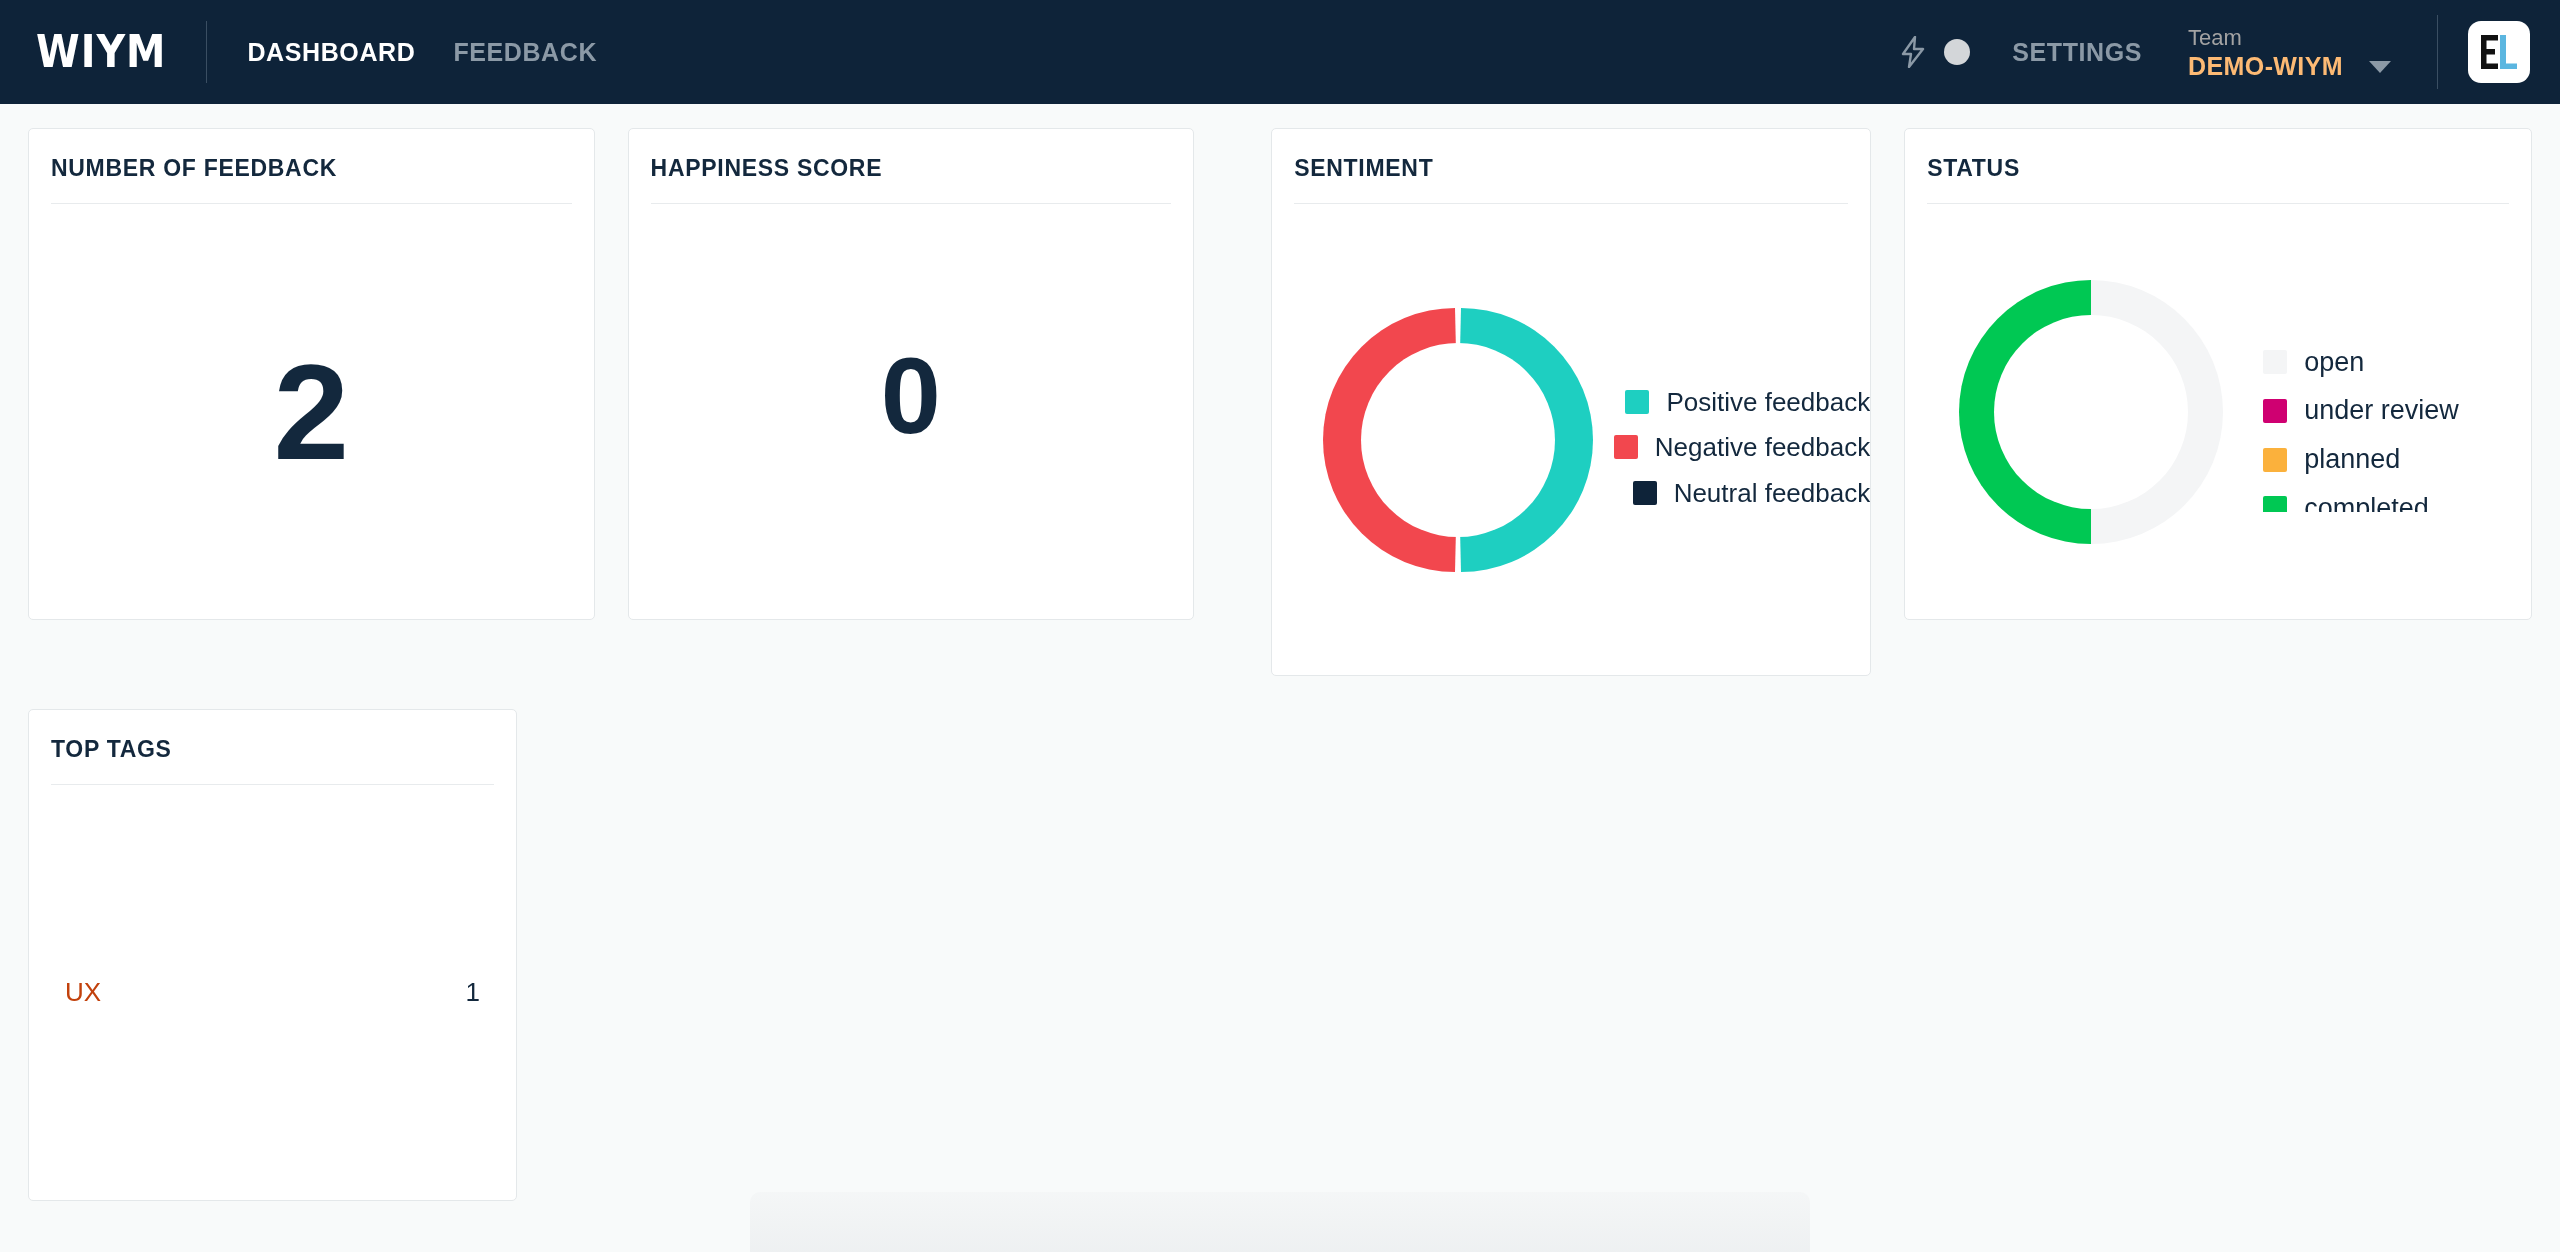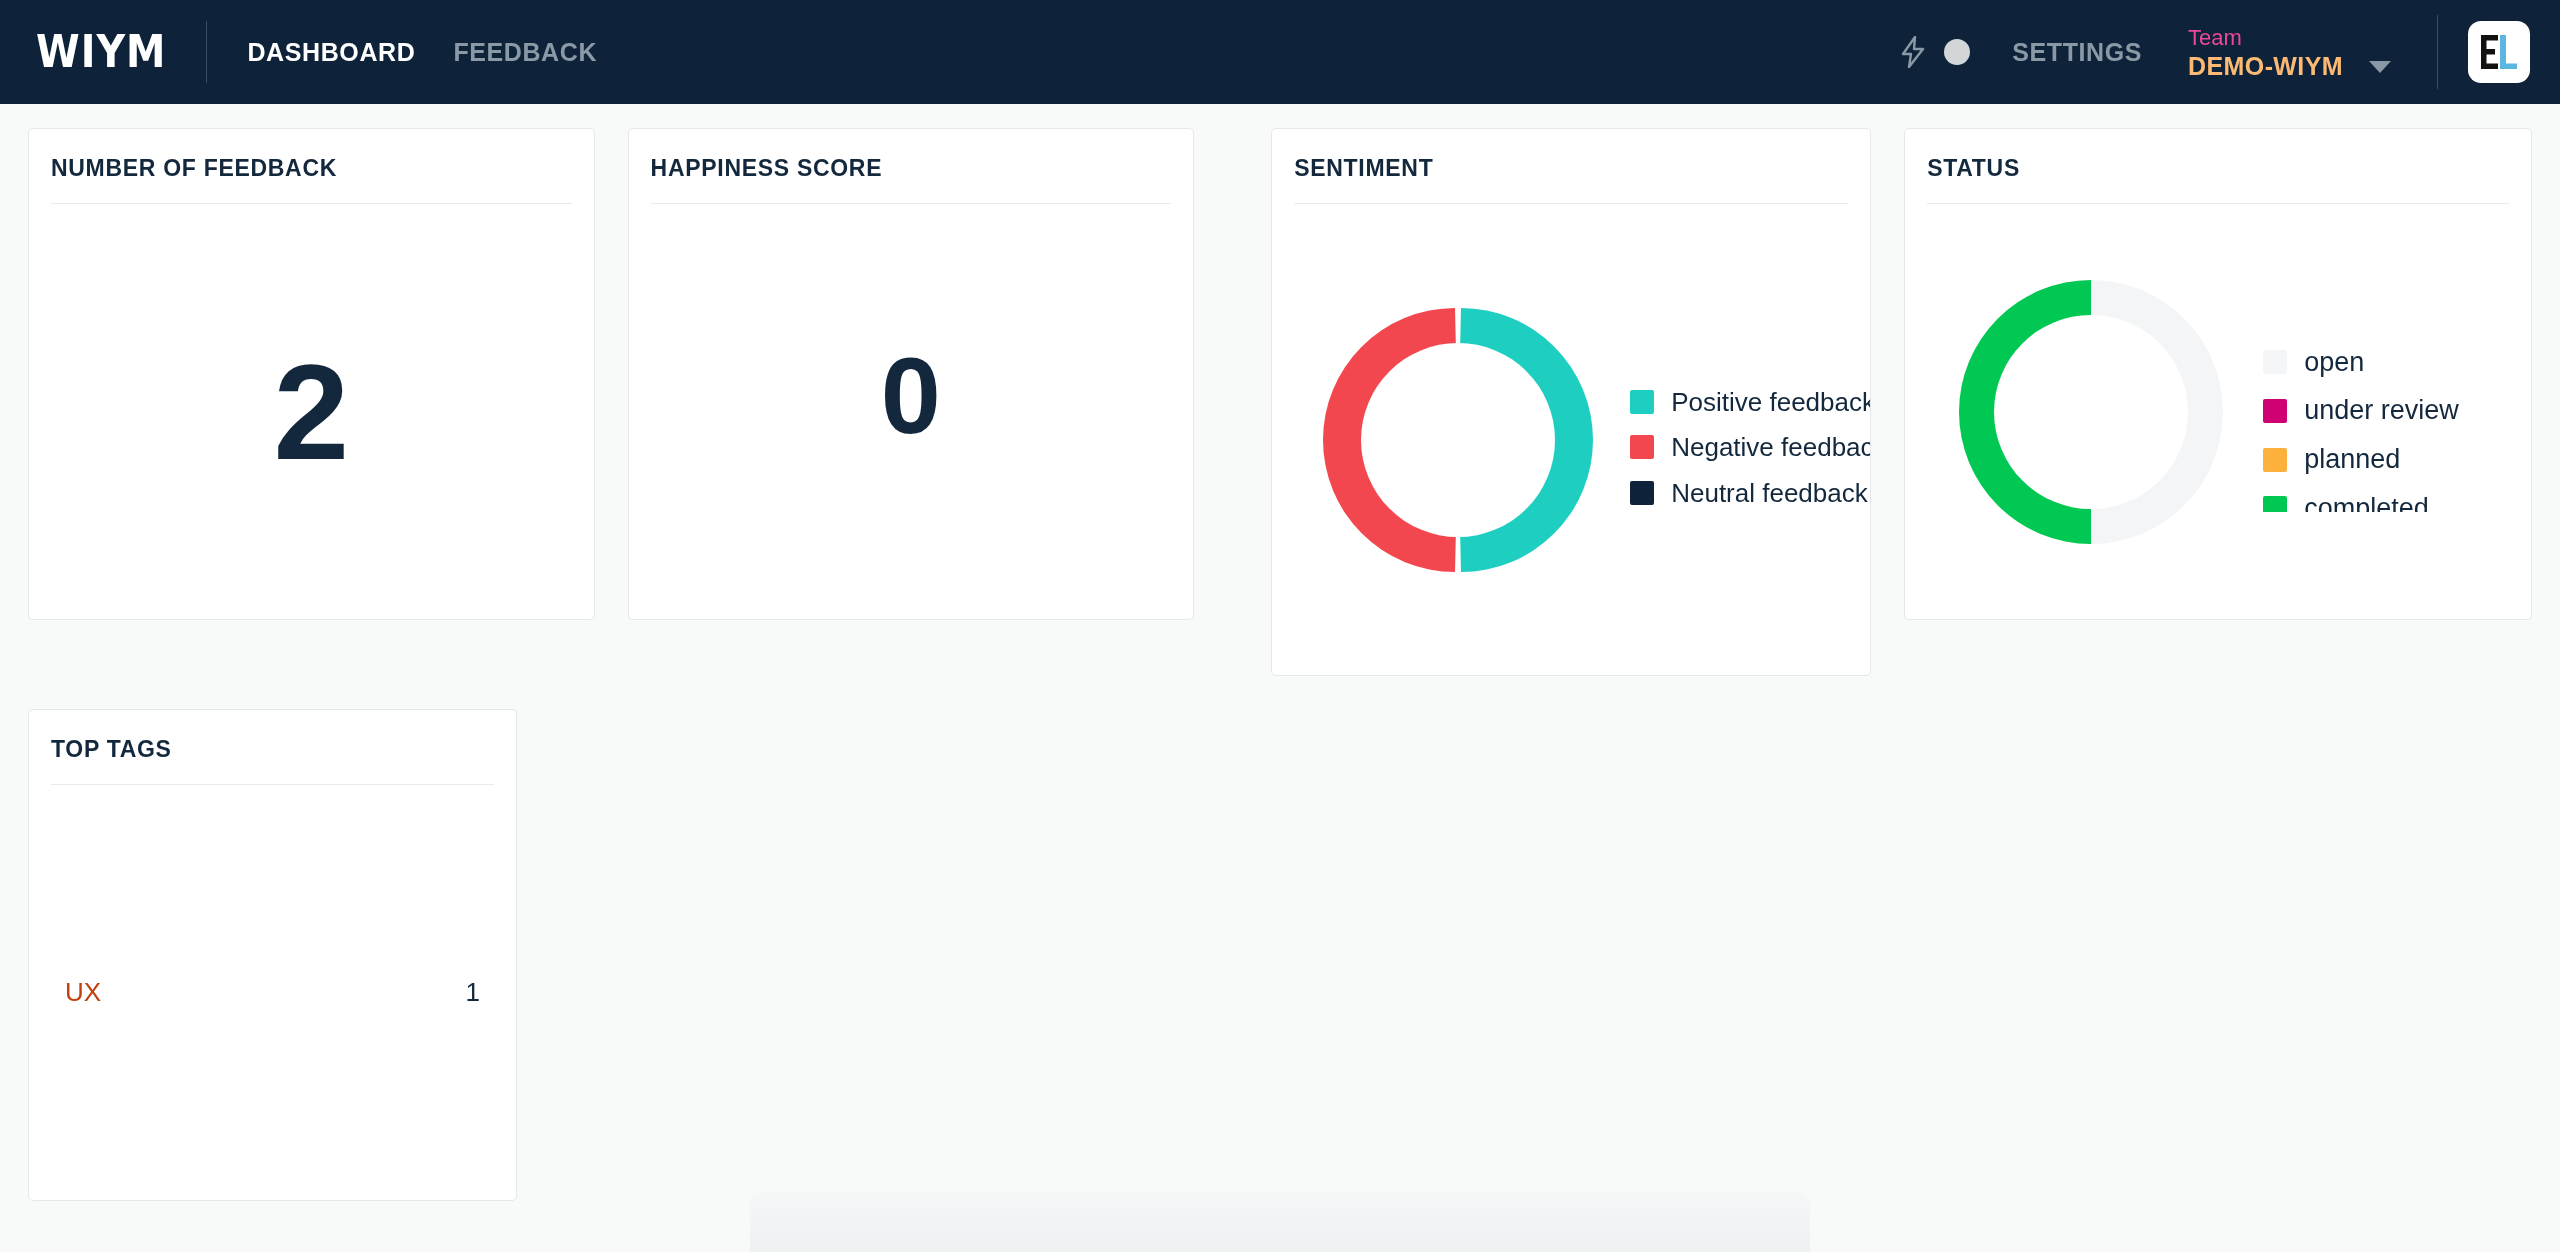--- a/index.html
+++ b/index.html
@@ -95,21 +95,21 @@
 
   .team-block {
     display: flex;
     flex-direction: column;
     justify-content: center;
     cursor: pointer;
     margin-right: 46px;
   }
   .team-label {
     font-size: 22px;
-    color: #ec4899;
+    color: #a3a3a3;
     line-height: 1.35;
     font-weight: 400;
   }
   .team-row {
     display: flex;
     align-items: center;
     gap: 26px;
   }
   .team-name {
     font-size: 25px;
@@ -249,21 +249,21 @@
 
   .legend {
     flex: 1;
     display: flex;
     flex-direction: column;
     justify-content: center;
     overflow: hidden;
     padding-left: 22px;
     padding-right: 0;
   }
-  .legend-sentiment { height: 200px; justify-content: flex-start; padding-top: 48px; }
+  .legend-sentiment { height: 200px; justify-content: flex-start; padding-top: 48px; align-items: flex-end; }
   .legend-status { height: 200px; justify-content: flex-start; padding-top: 36px; }
 
   .legend-item {
     display: flex;
     align-items: center;
     gap: 17px;
     margin-bottom: 17px;
     white-space: nowrap;
     cursor: pointer;
   }

